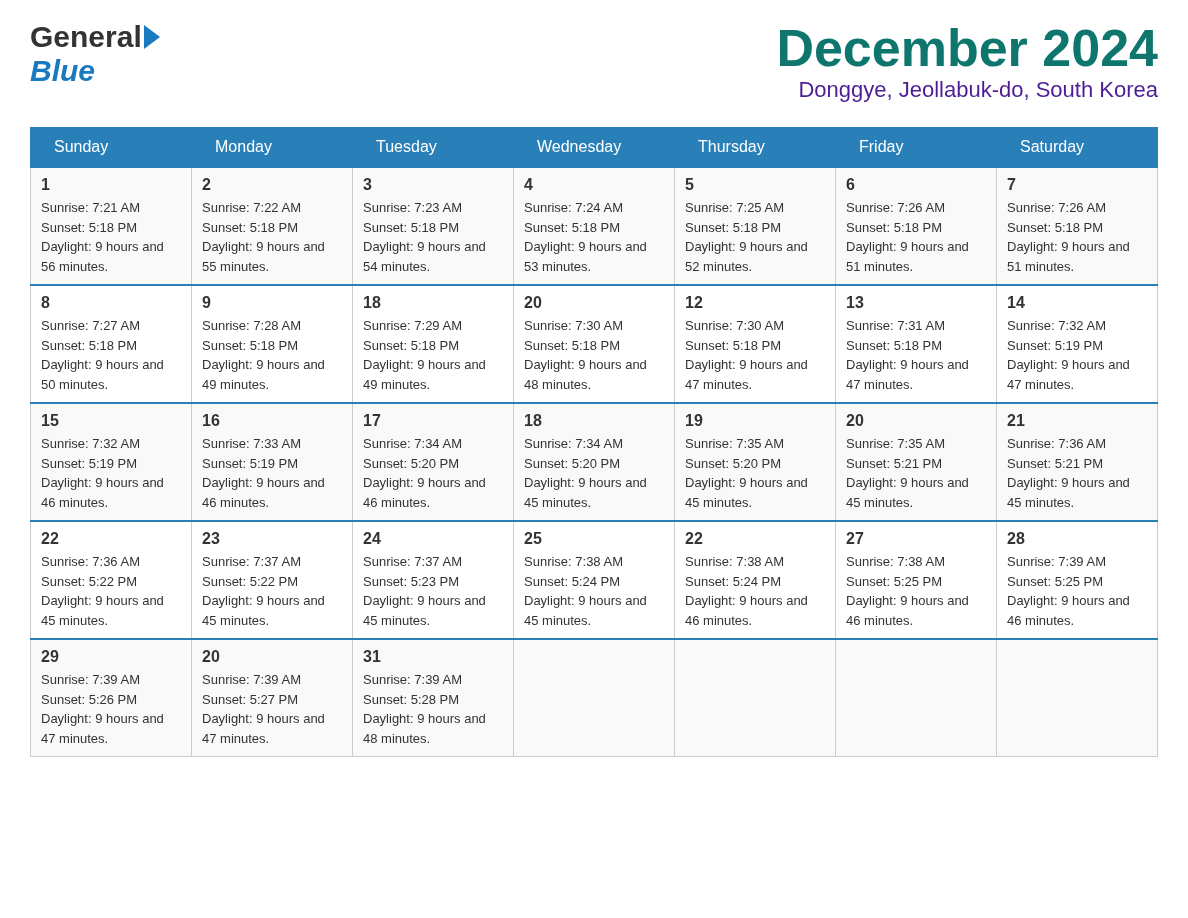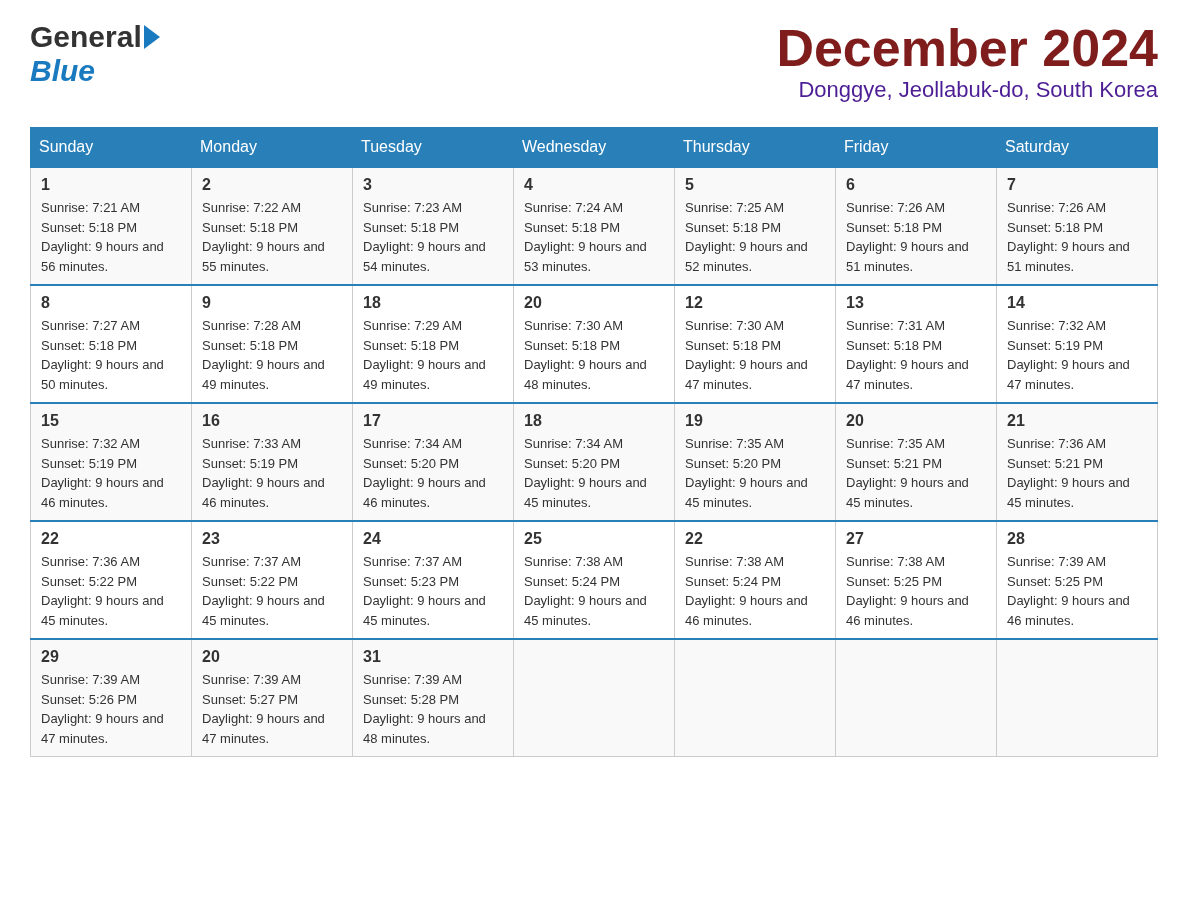--- a/index.html
+++ b/index.html
@@ -20,38 +20,38 @@
       display: flex;
       flex-direction: column;
       align-items: flex-start;
     }
     .title-section {
       text-align: right;
     }
     .month-title {
       font-size: 52px;
       font-weight: bold;
-      color: #7f1d1d;
+      color: #0f766e;
       line-height: 1.1;
     }
     .location {
       font-size: 22px;
       color: #4c1d95;
     }
     .calendar {
       width: 100%;
       border-collapse: collapse;
       border: 1px solid #ccc;
     }
     .calendar th {
       background-color: #2980b9;
       color: #ffffff;
       font-size: 16px;
       font-weight: normal;
-      padding: 10px 8px;
+      padding: 10px 23px;
       text-align: left;
       border: 1px solid #2980b9;
     }
     .calendar td {
       vertical-align: top;
       padding: 8px 10px;
       border: 1px solid #ccc;
       font-size: 13px;
       color: #333;
       width: calc(100% / 7);

